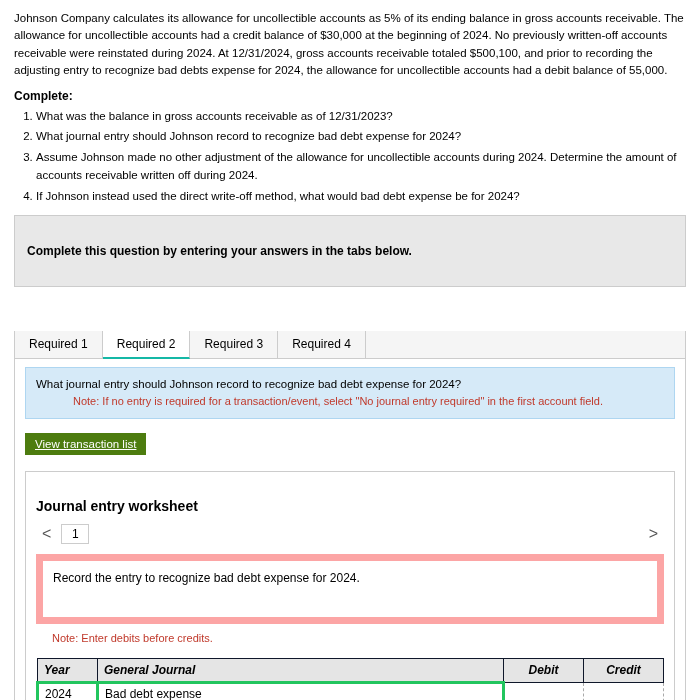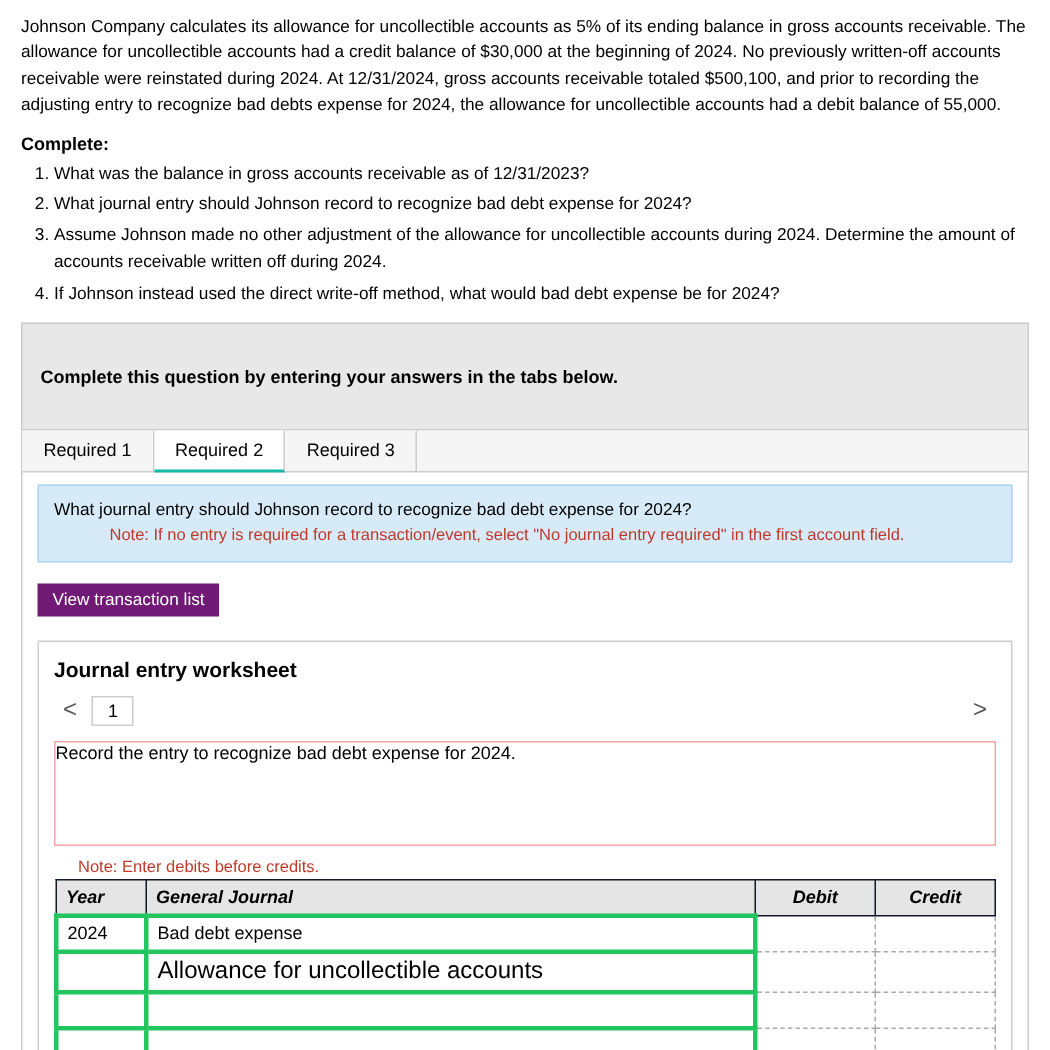--- a/index.html
+++ b/index.html
@@ -42,20 +42,21 @@
     }
     .tabs-container {
       border: 1px solid #ccc;
       border-top: none;
       margin-bottom: 0;
     }
     .tabs-row {
       display: flex;
       border-bottom: 1px solid #ccc;
       background: #f5f5f5;
+      margin-top: 44px;
     }
     .tab {
       padding: 6px 14px;
       cursor: pointer;
       border-right: 1px solid #ccc;
       font-size: 12px;
       background: #f5f5f5;
     }
     .tab.active {
       background: #fff;
@@ -74,37 +75,39 @@
       font-size: 11.5px;
       line-height: 1.5;
     }
     .question-box .note {
       color: #c0392b;
       font-size: 11px;
       padding-left: 37px;
     }
     .view-transaction-btn {
       display: inline-block;
-      background: #701a75;
+      background: #4d7c0f;
       color: #fff;
       padding: 5px 10px;
       margin: 6px 10px 8px 10px;
       font-size: 11.5px;
       cursor: pointer;
       border: none;
+      text-decoration: underline;
     }
     .journal-worksheet {
       border: 1px solid #ccc;
       margin: 8px 10px;
       padding: 10px;
     }
     .journal-worksheet h3 {
       font-size: 14px;
       font-weight: bold;
       margin-bottom: 10px;
+      margin-top: 16px;
     }
     .nav-row {
       display: flex;
       align-items: center;
       margin-bottom: 10px;
     }
     .nav-btn {
       font-size: 16px;
       cursor: pointer;
       padding: 0 6px;
@@ -117,29 +120,30 @@
       padding: 2px 8px;
       font-size: 12px;
       margin: 0 4px;
       min-width: 28px;
       text-align: center;
     }
     .right-nav {
       margin-left: auto;
     }
     .record-desc-box {
-      border: 1px solid #fca5a5;
+      border: 7px solid #fca5a5;
+      padding: 10px;
       min-height: 70px;
       margin-bottom: 8px;
       font-size: 12px;
     }
     .note-debit {
       color: #c0392b;
       font-size: 11px;
-      margin-bottom: 2px;
+      margin-bottom: 14px;
       padding-left: 16px;
     }
     .journal-table {
       width: 100%;
       border-collapse: collapse;
       font-size: 12px;
     }
     .journal-table th {
       background: #e5e5e5;
       border: 1px solid #0f172a;
@@ -183,20 +187,21 @@
 
 <div class="complete-box">
   <span>Complete this question by entering your answers in the tabs below.</span>
 </div>
 
 <div class="tabs-container">
   <div class="tabs-row">
     <div class="tab">Required 1</div>
     <div class="tab active">Required 2</div>
     <div class="tab">Required 3</div>
+    <div class="tab">Required 4</div>
   </div>
 
   
   <div class="question-box">
     <div>What journal entry should Johnson record to recognize bad debt expense for 2024?</div>
     <div class="note">Note: If no entry is required for a transaction/event, select "No journal entry required" in the first account field.</div>
   </div>
 
   
   <button class="view-transaction-btn">View transaction list</button>

